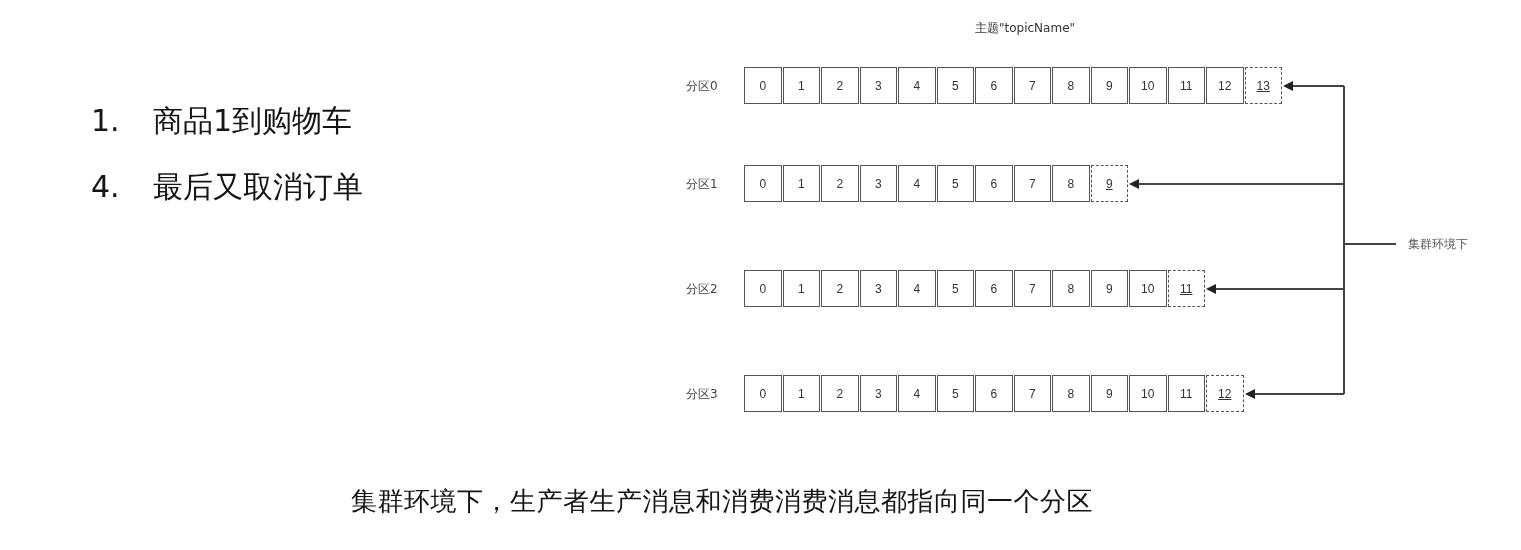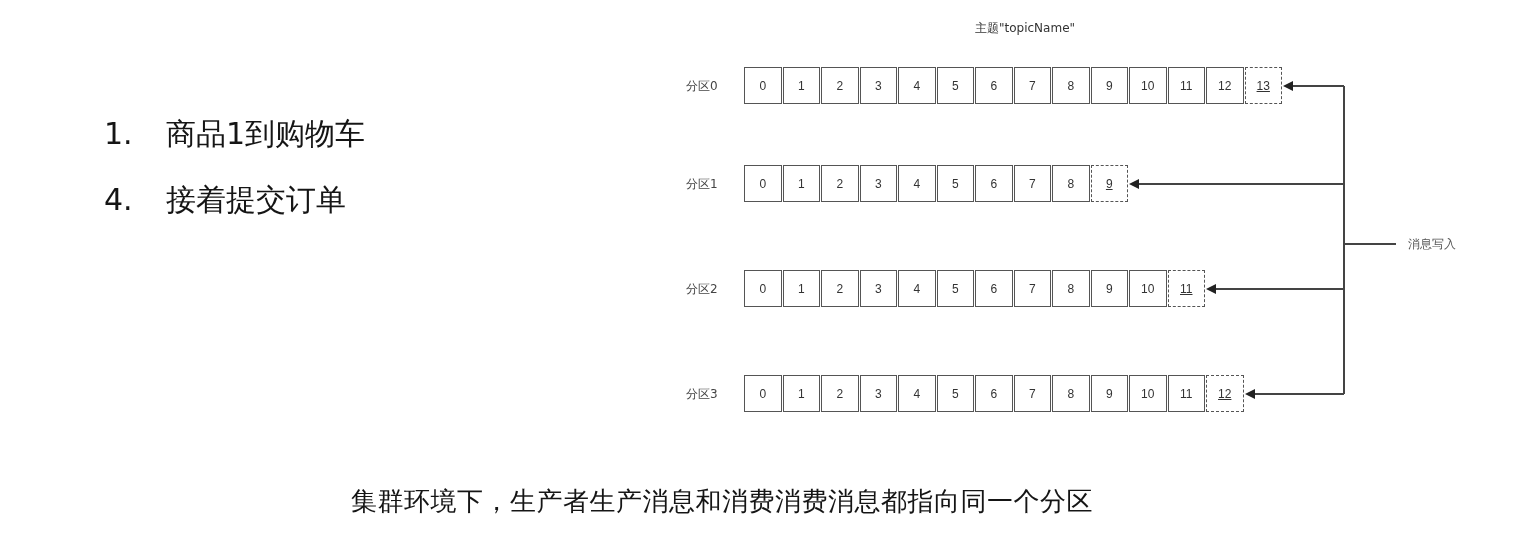--- a/index.html
+++ b/index.html
@@ -1,18 +1,18 @@
 <!DOCTYPE html>
 <html><head>
 <meta charset="utf-8">
 <style>
   html, body { margin: 0; padding: 0; background: #ffffff; }
   body { width: 1521px; height: 550px; position: relative; overflow: hidden;
          font-family: "DejaVu Sans", "Liberation Sans", sans-serif; color: #111; }
-  .steps { position: absolute; left: 86px; top: 92px; margin: 18px; padding: 0; list-style: none; }
+  .steps { position: absolute; left: 86px; top: 92px; margin: 5px; padding: 0; list-style: none; }
   .steps li { height: 65.5px; font-size: 30px; line-height: 48px; color: #151515; white-space: nowrap; }
   .steps .num { display: inline-block; width: 62px; }
   .caption { position: absolute; left: 0; width: 1444px; top: 484px; text-align: center;
              font-size: 26px; color: #151515; letter-spacing: 0.5px; }
   .topic { position: absolute; left: 975px; top: 20px; font-size: 12px; color: #333; }
   .row-label { position: absolute; left: 686px; font-size: 12px; color: #444; }
   .cell { position: absolute; height: 37px; width: 37.5px; border: 1px solid #555;
           box-sizing: border-box; text-align: center; line-height: 36px; font-size: 12px;
           color: #333; background: #fff; font-family: "Liberation Sans", sans-serif; }
   .cell.pending { border: 1.5px dashed #555; text-decoration: underline; }
@@ -20,21 +20,21 @@
   .arrowhead { position: absolute; width: 0; height: 0;
                border-top: 5px solid transparent; border-bottom: 5px solid transparent;
                border-right: 10px solid #222; }
   .write-label { position: absolute; left: 1408px; top: 236px; font-size: 12px; color: #555; }
 </style>
 </head>
 <body>
 
 <ol class="steps">
   <li><span class="num">1.</span><span>商品1到购物车</span></li>
-  <li><span class="num">4.</span><span>接着提交订单</span></li>
+  <li><span class="num">4.</span><span>最后又取消订单</span></li>
 </ol>
 
 <div class="topic">主题"topicName"</div>
 
 <div id="partitions">
     <div class="row-label" style="top: 78px;">分区0</div>
     <div class="cell" style="left: 744px; top: 67px;">0</div>
     <div class="cell" style="left: 782.5px; top: 67px;">1</div>
     <div class="cell" style="left: 821px; top: 67px;">2</div>
     <div class="cell" style="left: 859.5px; top: 67px;">3</div>
@@ -91,15 +91,15 @@
     <div class="cell" style="left: 1090.5px; top: 375px;">9</div>
     <div class="cell" style="left: 1129px; top: 375px;">10</div>
     <div class="cell" style="left: 1167.5px; top: 375px;">11</div>
     <div class="cell pending" style="left: 1206px; top: 375px;">12</div>
     <div class="bus" style="left: 1251.5px; top: 393px; width: 92.5px; height: 2px;"></div>
     <div class="arrowhead" style="left: 1244.5px; top: 389px;"></div>
   </div>
 
 <div class="bus" style="left:1343px; top:86px; width:2px; height:308px;"></div>
 <div class="bus" style="left:1343px; top:243px; width:53px; height:2px;"></div>
-<div class="write-label">消息写入</div>
+<div class="write-label">集群环境下</div>
 
 <div class="caption">集群环境下，生产者生产消息和消费消费消息都指向同一个分区</div>
 
 </body></html>

